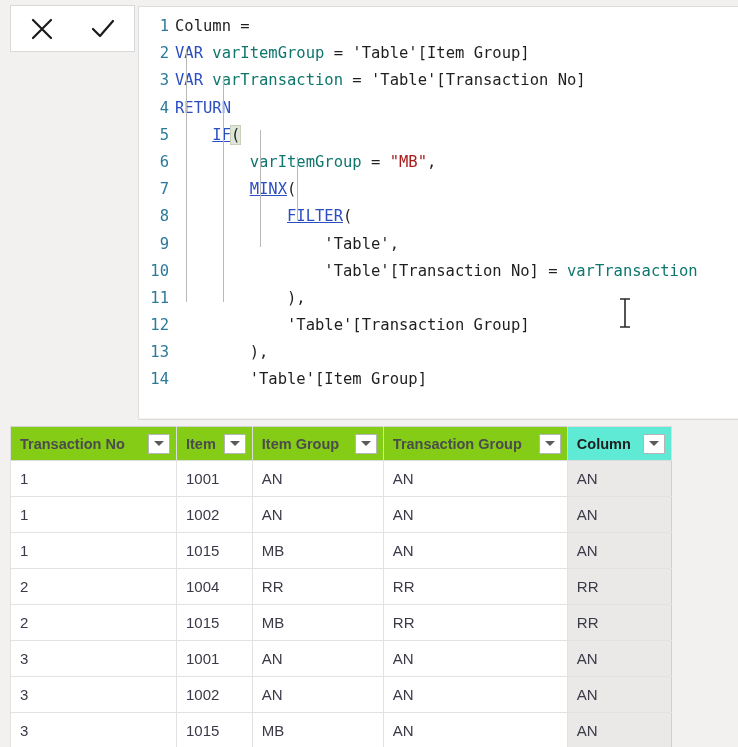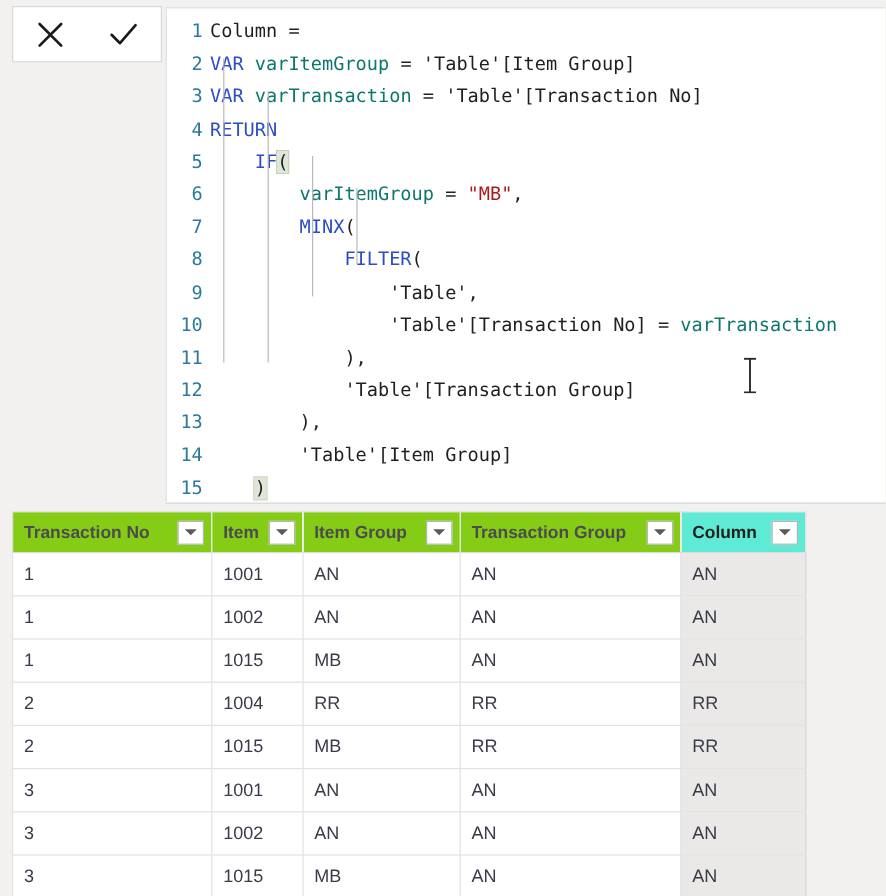--- a/index.html
+++ b/index.html
@@ -99,21 +99,21 @@
     font-family: "DejaVu Sans Mono", monospace;
     font-size: 15.5px;
   }
   .code-body {
     position: relative;
     padding-left: 0px;
   }
 
   
   .kw   { color: #2b4ec2; }
-  .fn   { color: #2b4ec2; }
+  .fn   { color: #2b4ec2; text-decoration: underline; }
   .var  { color: #0f766e; }
   .str  { color: #a81c1c; }
   .plain{ color: #1f1f1f; }
   .brk-hl {
     background: #dfe6d8;
     outline: 1px solid #c6d0bb;
   }
 
   
   .guide {
@@ -240,21 +240,20 @@
         <div class="code-line"><span class="ln">5</span><span class="code-body"><span class="plain">    </span><span class="fn">IF</span><span class="plain brk-hl">(</span></span></div>
         <div class="code-line"><span class="ln">6</span><span class="code-body"><span class="plain">        </span><span class="var">varItemGroup</span><span class="plain"> = </span><span class="str">"MB"</span><span class="plain">,</span></span></div>
         <div class="code-line"><span class="ln">7</span><span class="code-body"><span class="plain">        </span><span class="fn">MINX</span><span class="plain">(</span></span></div>
         <div class="code-line"><span class="ln">8</span><span class="code-body"><span class="plain">            </span><span class="fn">FILTER</span><span class="plain">(</span></span></div>
         <div class="code-line"><span class="ln">9</span><span class="code-body"><span class="plain">                'Table',</span></span></div>
         <div class="code-line"><span class="ln">10</span><span class="code-body"><span class="plain">                'Table'[Transaction No] = </span><span class="var">varTransaction</span></span></div>
         <div class="code-line"><span class="ln">11</span><span class="code-body"><span class="plain">            ),</span></span></div>
         <div class="code-line"><span class="ln">12</span><span class="code-body"><span class="plain">            'Table'[Transaction Group]</span></span></div>
         <div class="code-line"><span class="ln">13</span><span class="code-body"><span class="plain">        ),</span></span></div>
         <div class="code-line"><span class="ln">14</span><span class="code-body"><span class="plain">        'Table'[Item Group]</span></span></div>
-        <div class="code-line"><span class="ln">15</span><span class="code-body"><span class="plain">    </span><span class="plain brk-hl">)</span></span></div>
       </div>
 
     <div class="guide" style="left:47px; top:42px; height:253px;"></div>
     <div class="guide" style="left:84px; top:69px; height:226px;"></div>
     <div class="guide" style="left:121px; top:123px; height:117px;"></div>
     <div class="guide" style="left:158px; top:150px; height:63px;"></div>
   </div>
 
   <div id="code-editor-bottom-rule"></div>
 

